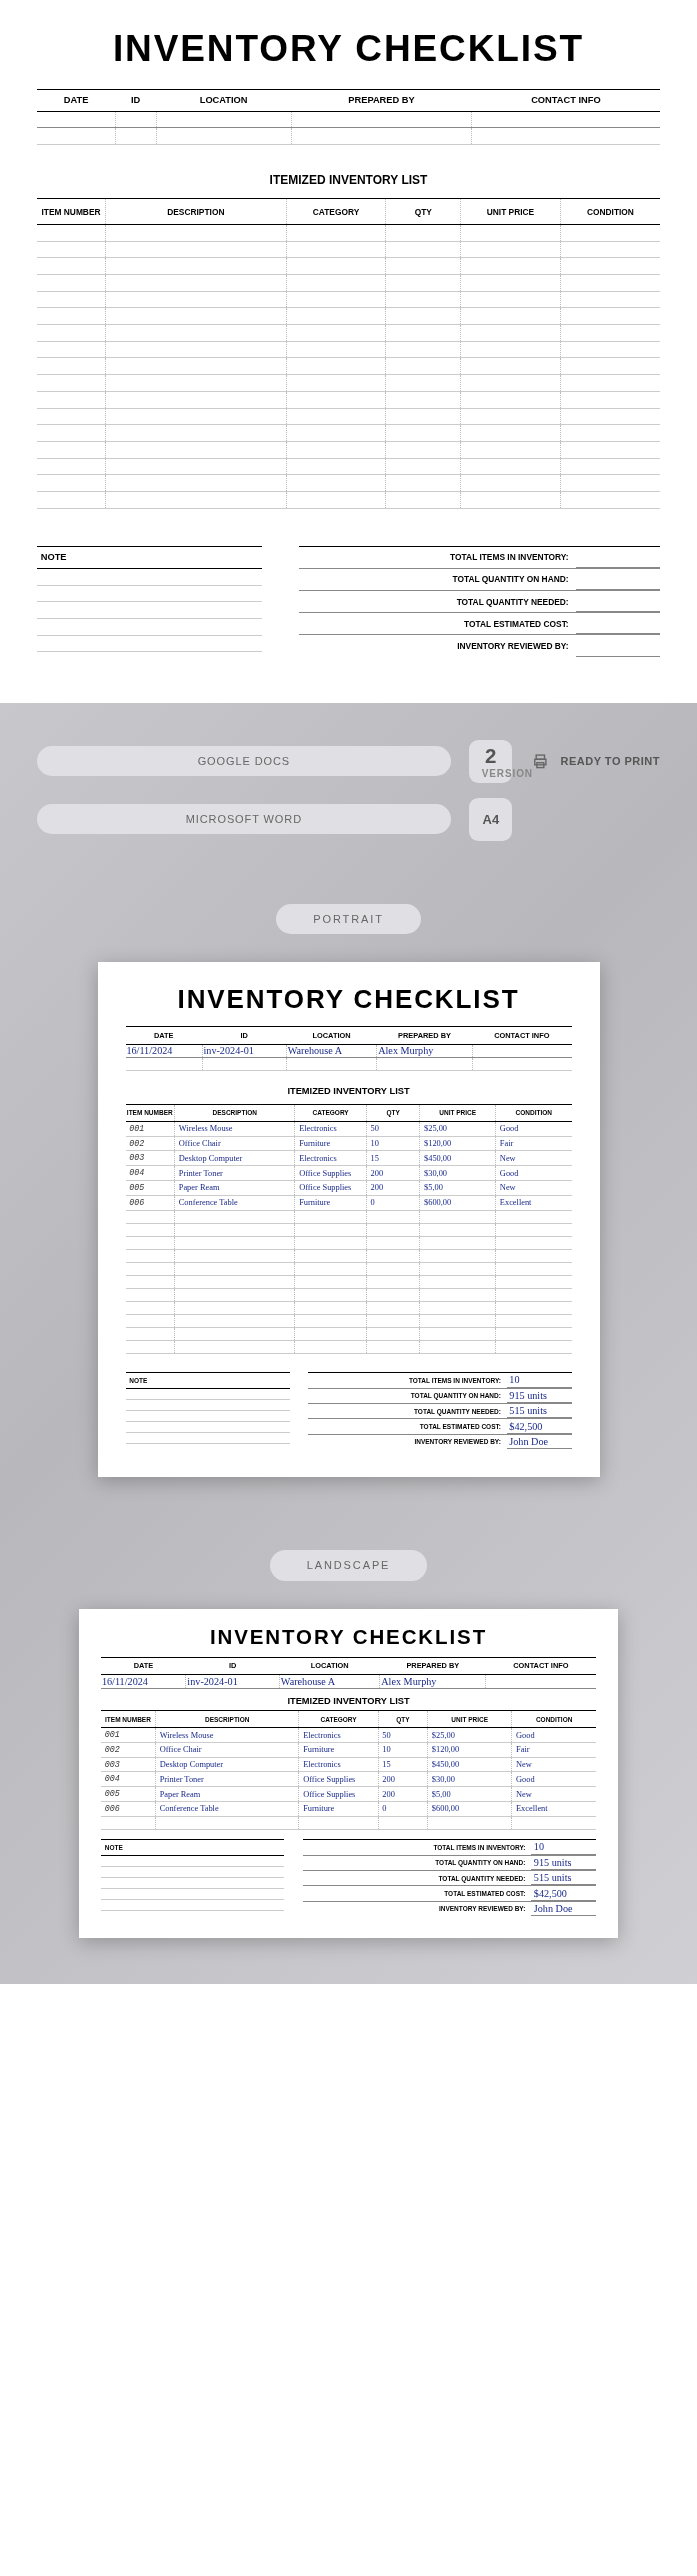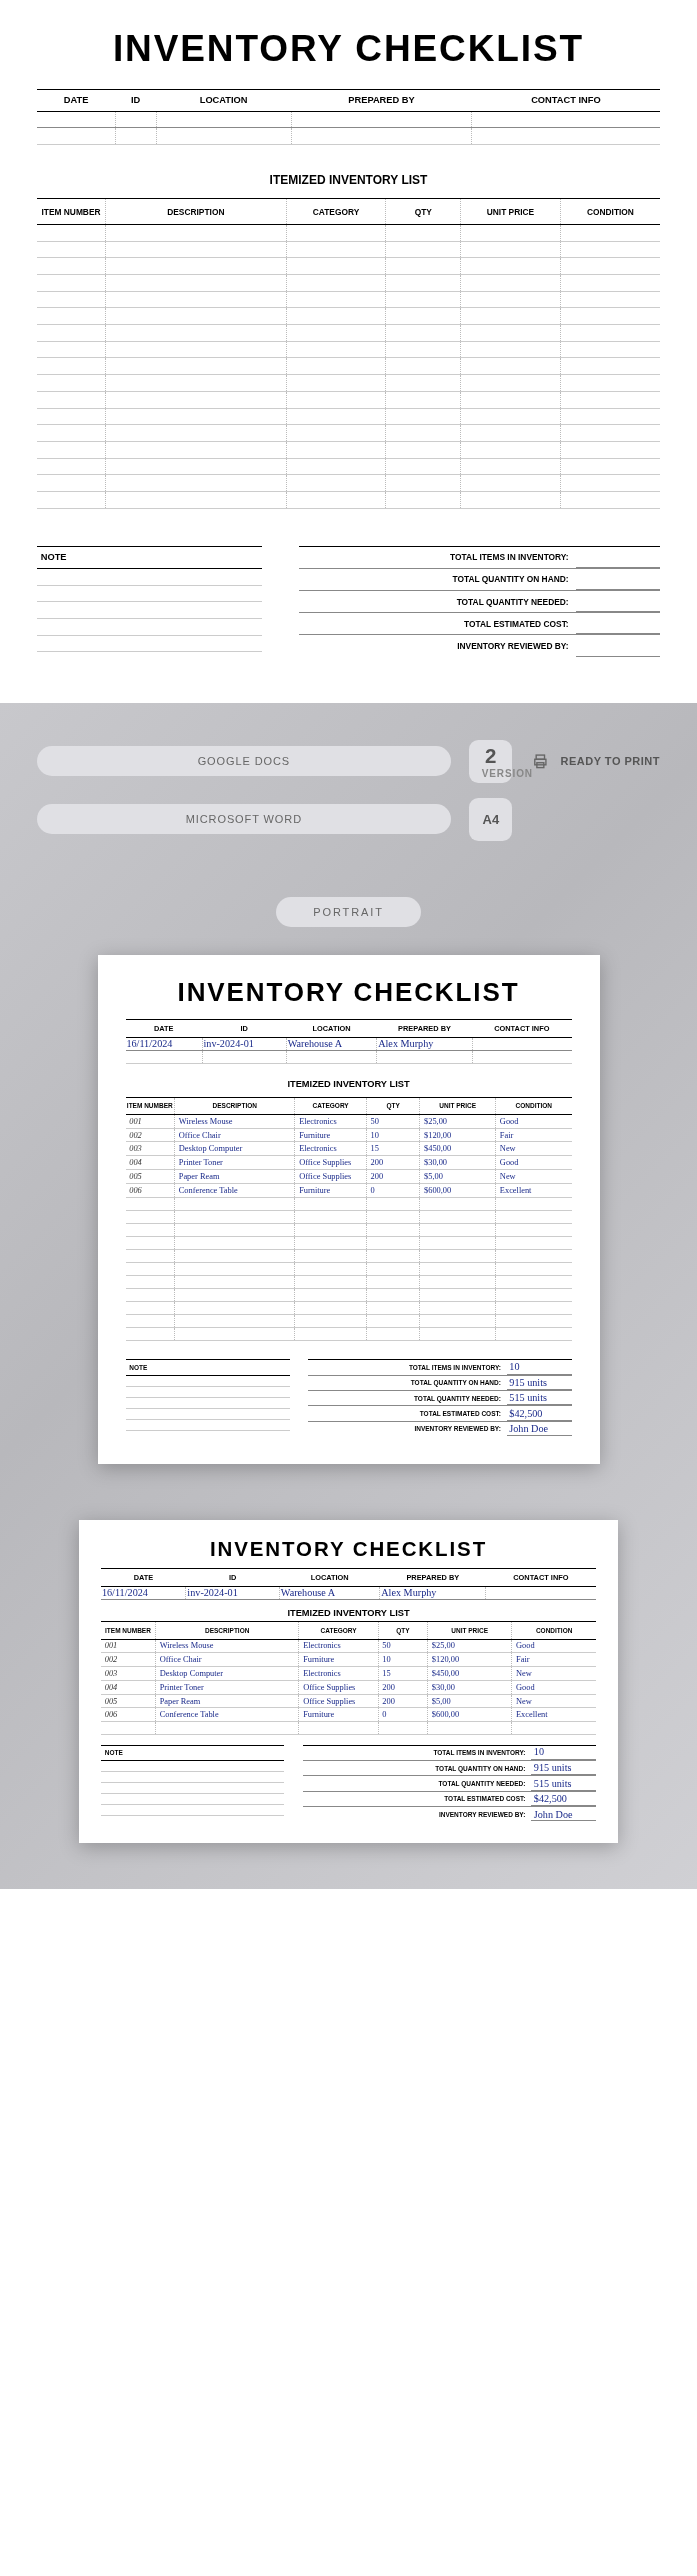--- a/index.html
+++ b/index.html
@@ -36,36 +36,36 @@
   
   .features { background: linear-gradient(135deg, #c8c8cc 0%, #b8b8bc 40%, #d0d0d4 100%); padding: 37px 37px 46px; }
   .feat-grid { display: grid; grid-template-columns: 1fr auto auto; gap: 15px 18.6px; align-items: center; margin-bottom: 46px; }
   .feat-item { display: flex; align-items: center; gap: 11px; font-size: 11px; font-weight: bold; color: #555; letter-spacing: 0.5px; }
   .feat-icon { width: 18.6px; height: 18.6px; display: inline-flex; align-items: center; justify-content: center; }
   .pill { background: #e0e0e4; border-radius: 16.7px; padding: 9.3px 26px; font-size: 11px; color: #666; letter-spacing: 0.9px; text-align: center; }
   .sq { background: #e0e0e4; border-radius: 9.3px; width: 43px; height: 43px; display: flex; align-items: center; justify-content: center; font-size: 20.5px; font-weight: bold; color: #555; }
   .sq.a4 { font-size: 13px; }
   .sub2 { font-size: 10px; color: #888; letter-spacing: 0.9px; margin-left: 33px; }
   
-  .orient-label { background: #e0e0e4; border-radius: 16.7px; padding: 9.3px 37px; font-size: 11px; color: #666; letter-spacing: 1.9px; display: inline-block; margin: 10px auto 28px; }
+  .orient-label { background: #e0e0e4; border-radius: 16.7px; padding: 9.3px 37px; font-size: 11px; color: #666; letter-spacing: 1.9px; display: inline-block; margin: 17px auto 28px; }
   .orient-wrap { text-align: center; }
   
   .preview-card { background: #fff; margin: 0 auto; box-shadow: 0 3.7px 18.6px rgba(0,0,0,0.25); }
   .preview-portrait { width: 502px; padding: 22px 28px 28px; margin-bottom: 56px; }
   .preview-landscape { width: 539px; padding: 16.7px 22px 22px; }
   
   .preview-card .title { font-size: 26px; margin-bottom: 11px; }
   .preview-landscape .title { font-size: 20.5px; margin-bottom: 7.4px; }
   .preview-card .meta-table th { font-size: 7.4px; padding: 3.7px; }
   .preview-card .meta-table td { height: 13px; font-family: 'Brush Script MT', cursive; font-size: 10.2px; color: #1a2a8a; text-align: left; padding: 0.9px; }
   .preview-card .section-title { font-size: 9.3px; margin: 15px 0 7.4px; }
   .preview-landscape .section-title { margin: 7.4px 0 3.7px; }
   .preview-card .items-table th { font-size: 6.5px; padding: 4.6px 0.9px; }
   .preview-card .items-table td { height: 13px; font-size: 8.4px; font-family: 'Brush Script MT', cursive; color: #1a2a8a; }
-  .preview-card .items-table td.num { font-family: Liberation Serif, serif; font-style: italic; color: #333; font-size: 8.4px; }
+  .preview-card .items-table td.num { font-family: Liberation Mono, monospace; font-style: italic; color: #333; font-size: 8.4px; }
   .preview-card .bottom-row { margin-top: 18.6px; gap: 18.6px; }
   .preview-landscape .bottom-row { margin-top: 9.3px; }
   .preview-card .note-label { font-size: 6.5px; padding: 3.7px; }
   .preview-card .note-line { height: 11px; }
   .preview-card .total-label { font-size: 6.5px; padding: 3.7px 5.6px; }
   .preview-card .total-val { width: 65px; font-size: 10.2px; padding: 0.9px 2.8px; }
 </style>
 </head>
 <body>
 
@@ -511,20 +511,21 @@
             <div class="total-val">$42,500</div>
           </div>
         <div class="total-line">
             <div class="total-label">INVENTORY REVIEWED BY:</div>
             <div class="total-val">John Doe</div>
           </div>
       </div>
     </div>
   </div>
 
+  <div class="orient-wrap"><div class="orient-label">LANDSCAPE</div></div>
 
   <div class="preview-card preview-landscape">
     <div class="title">INVENTORY CHECKLIST</div>
     <table class="meta-table">
       <tbody>
           <tr>
         <th>DATE</th>
         <th>ID</th>
         <th>LOCATION</th>
         <th>PREPARED BY</th>

